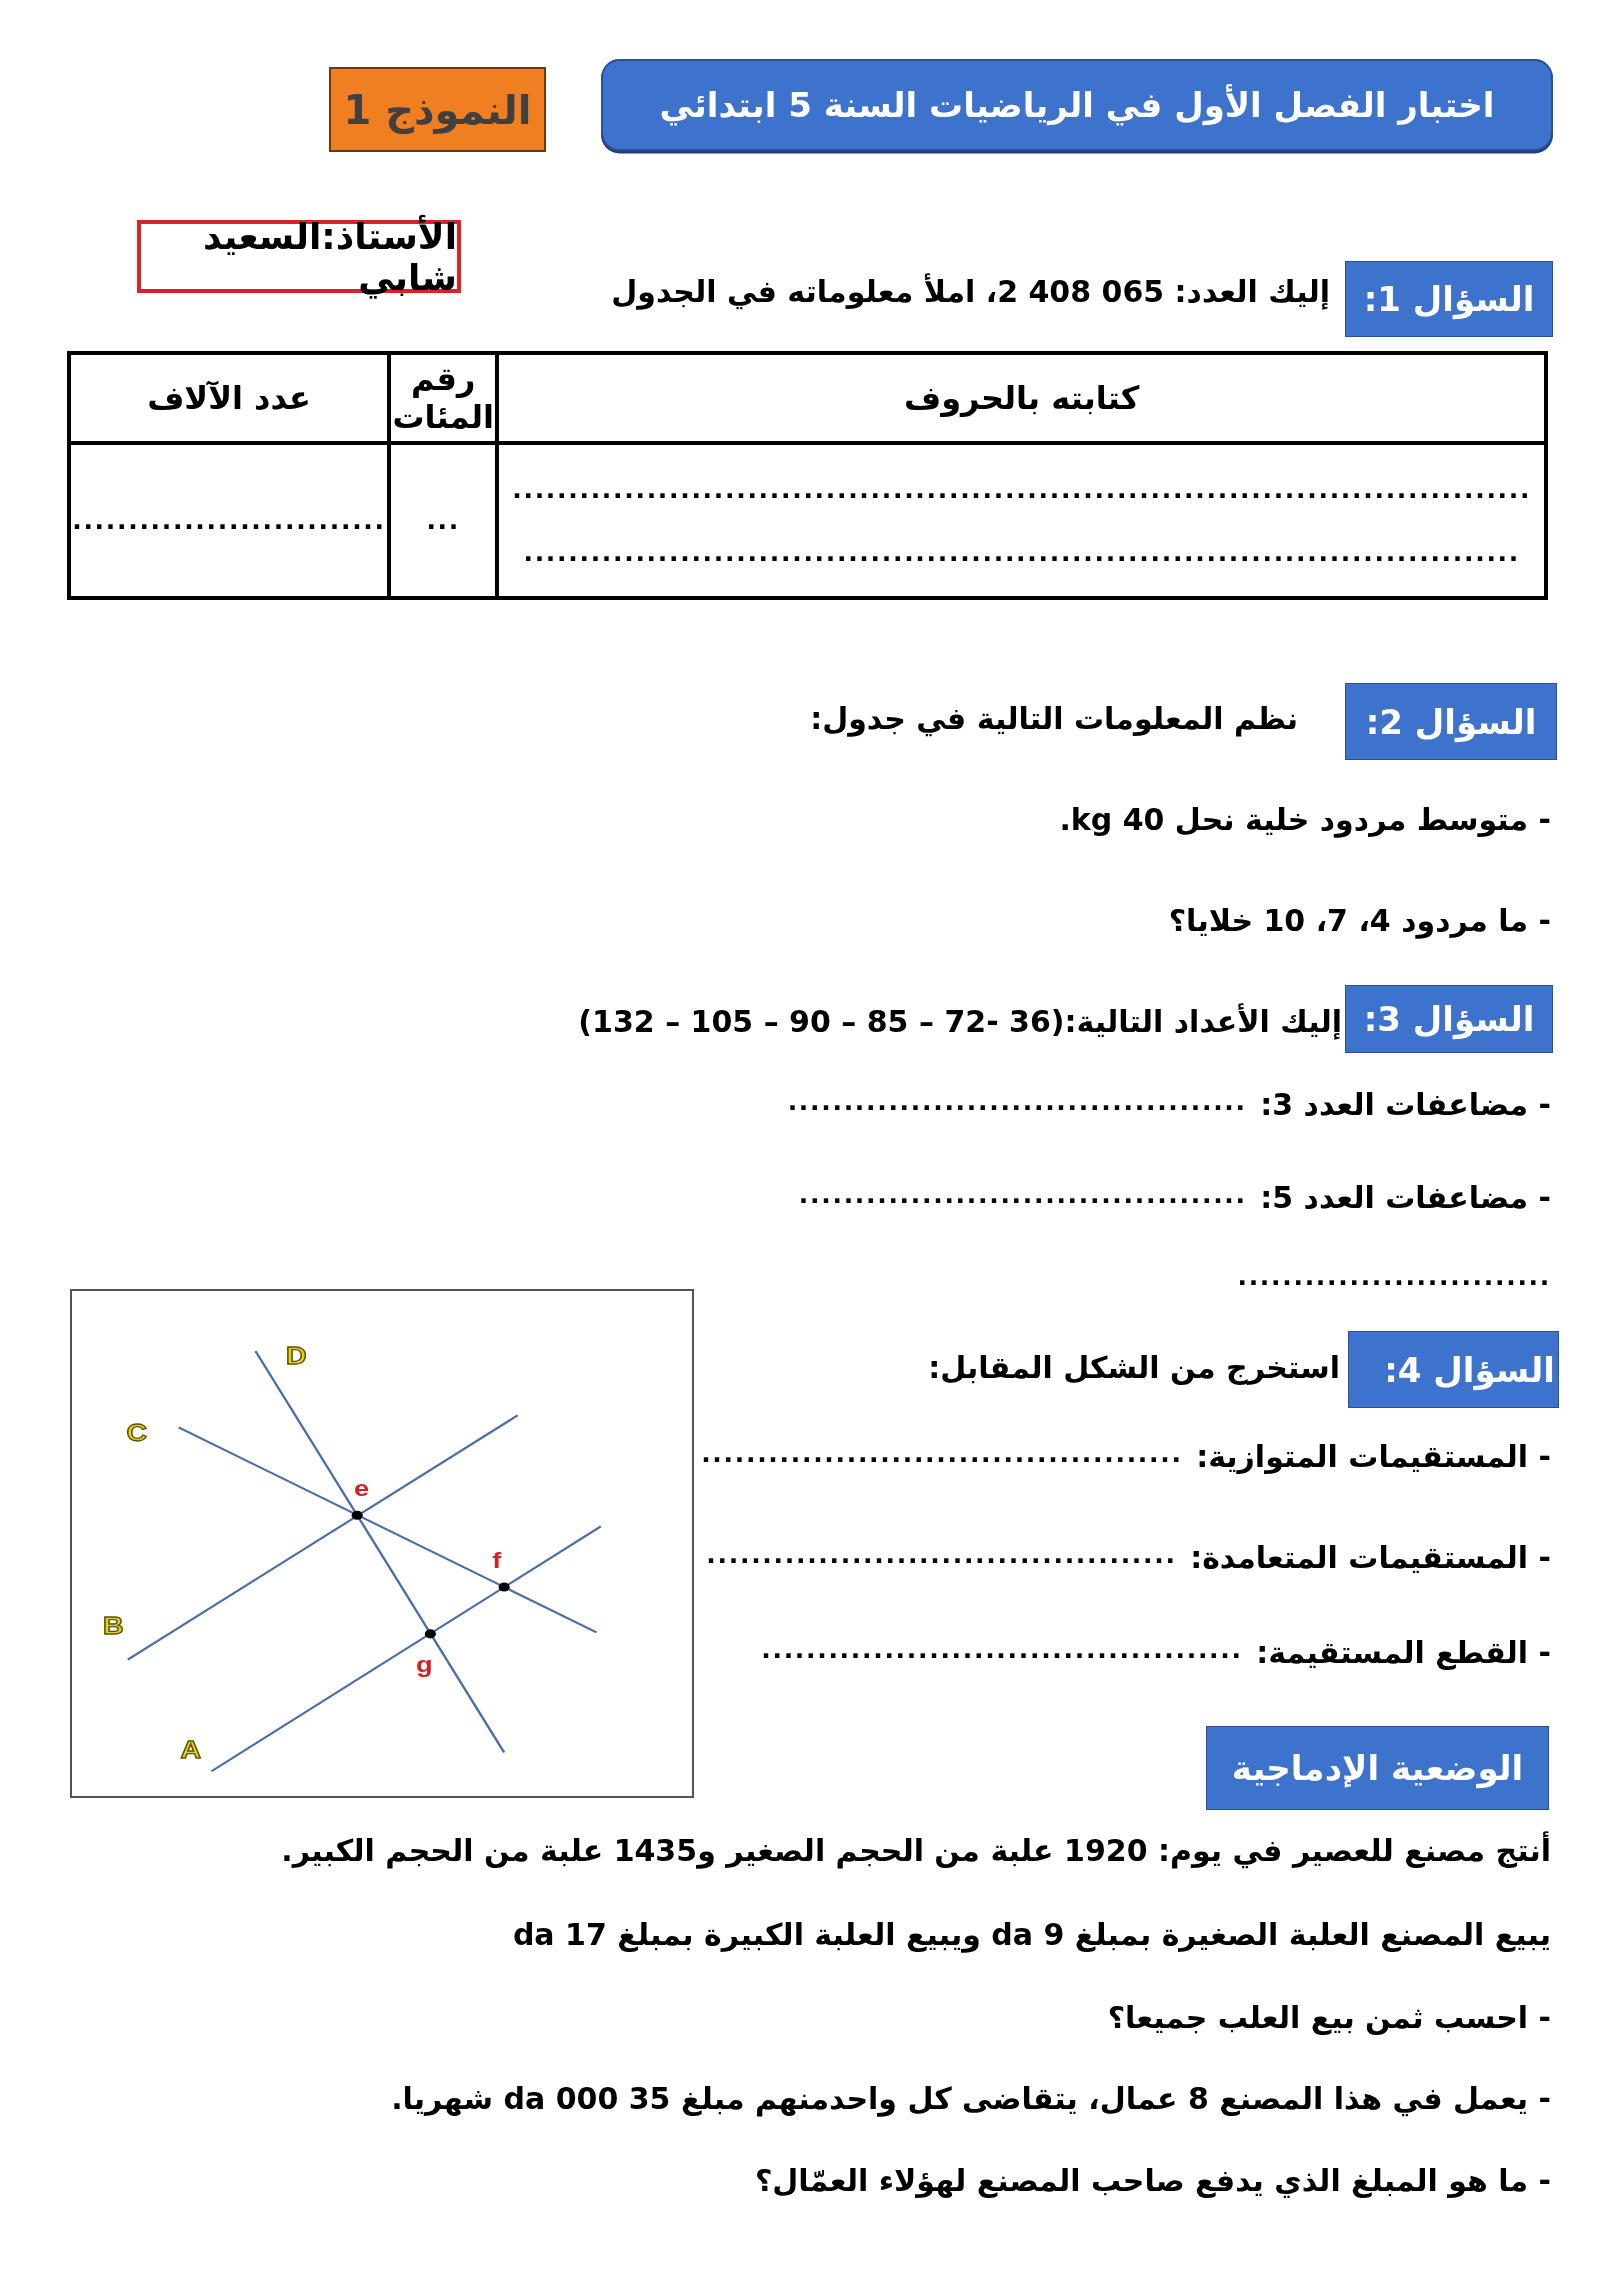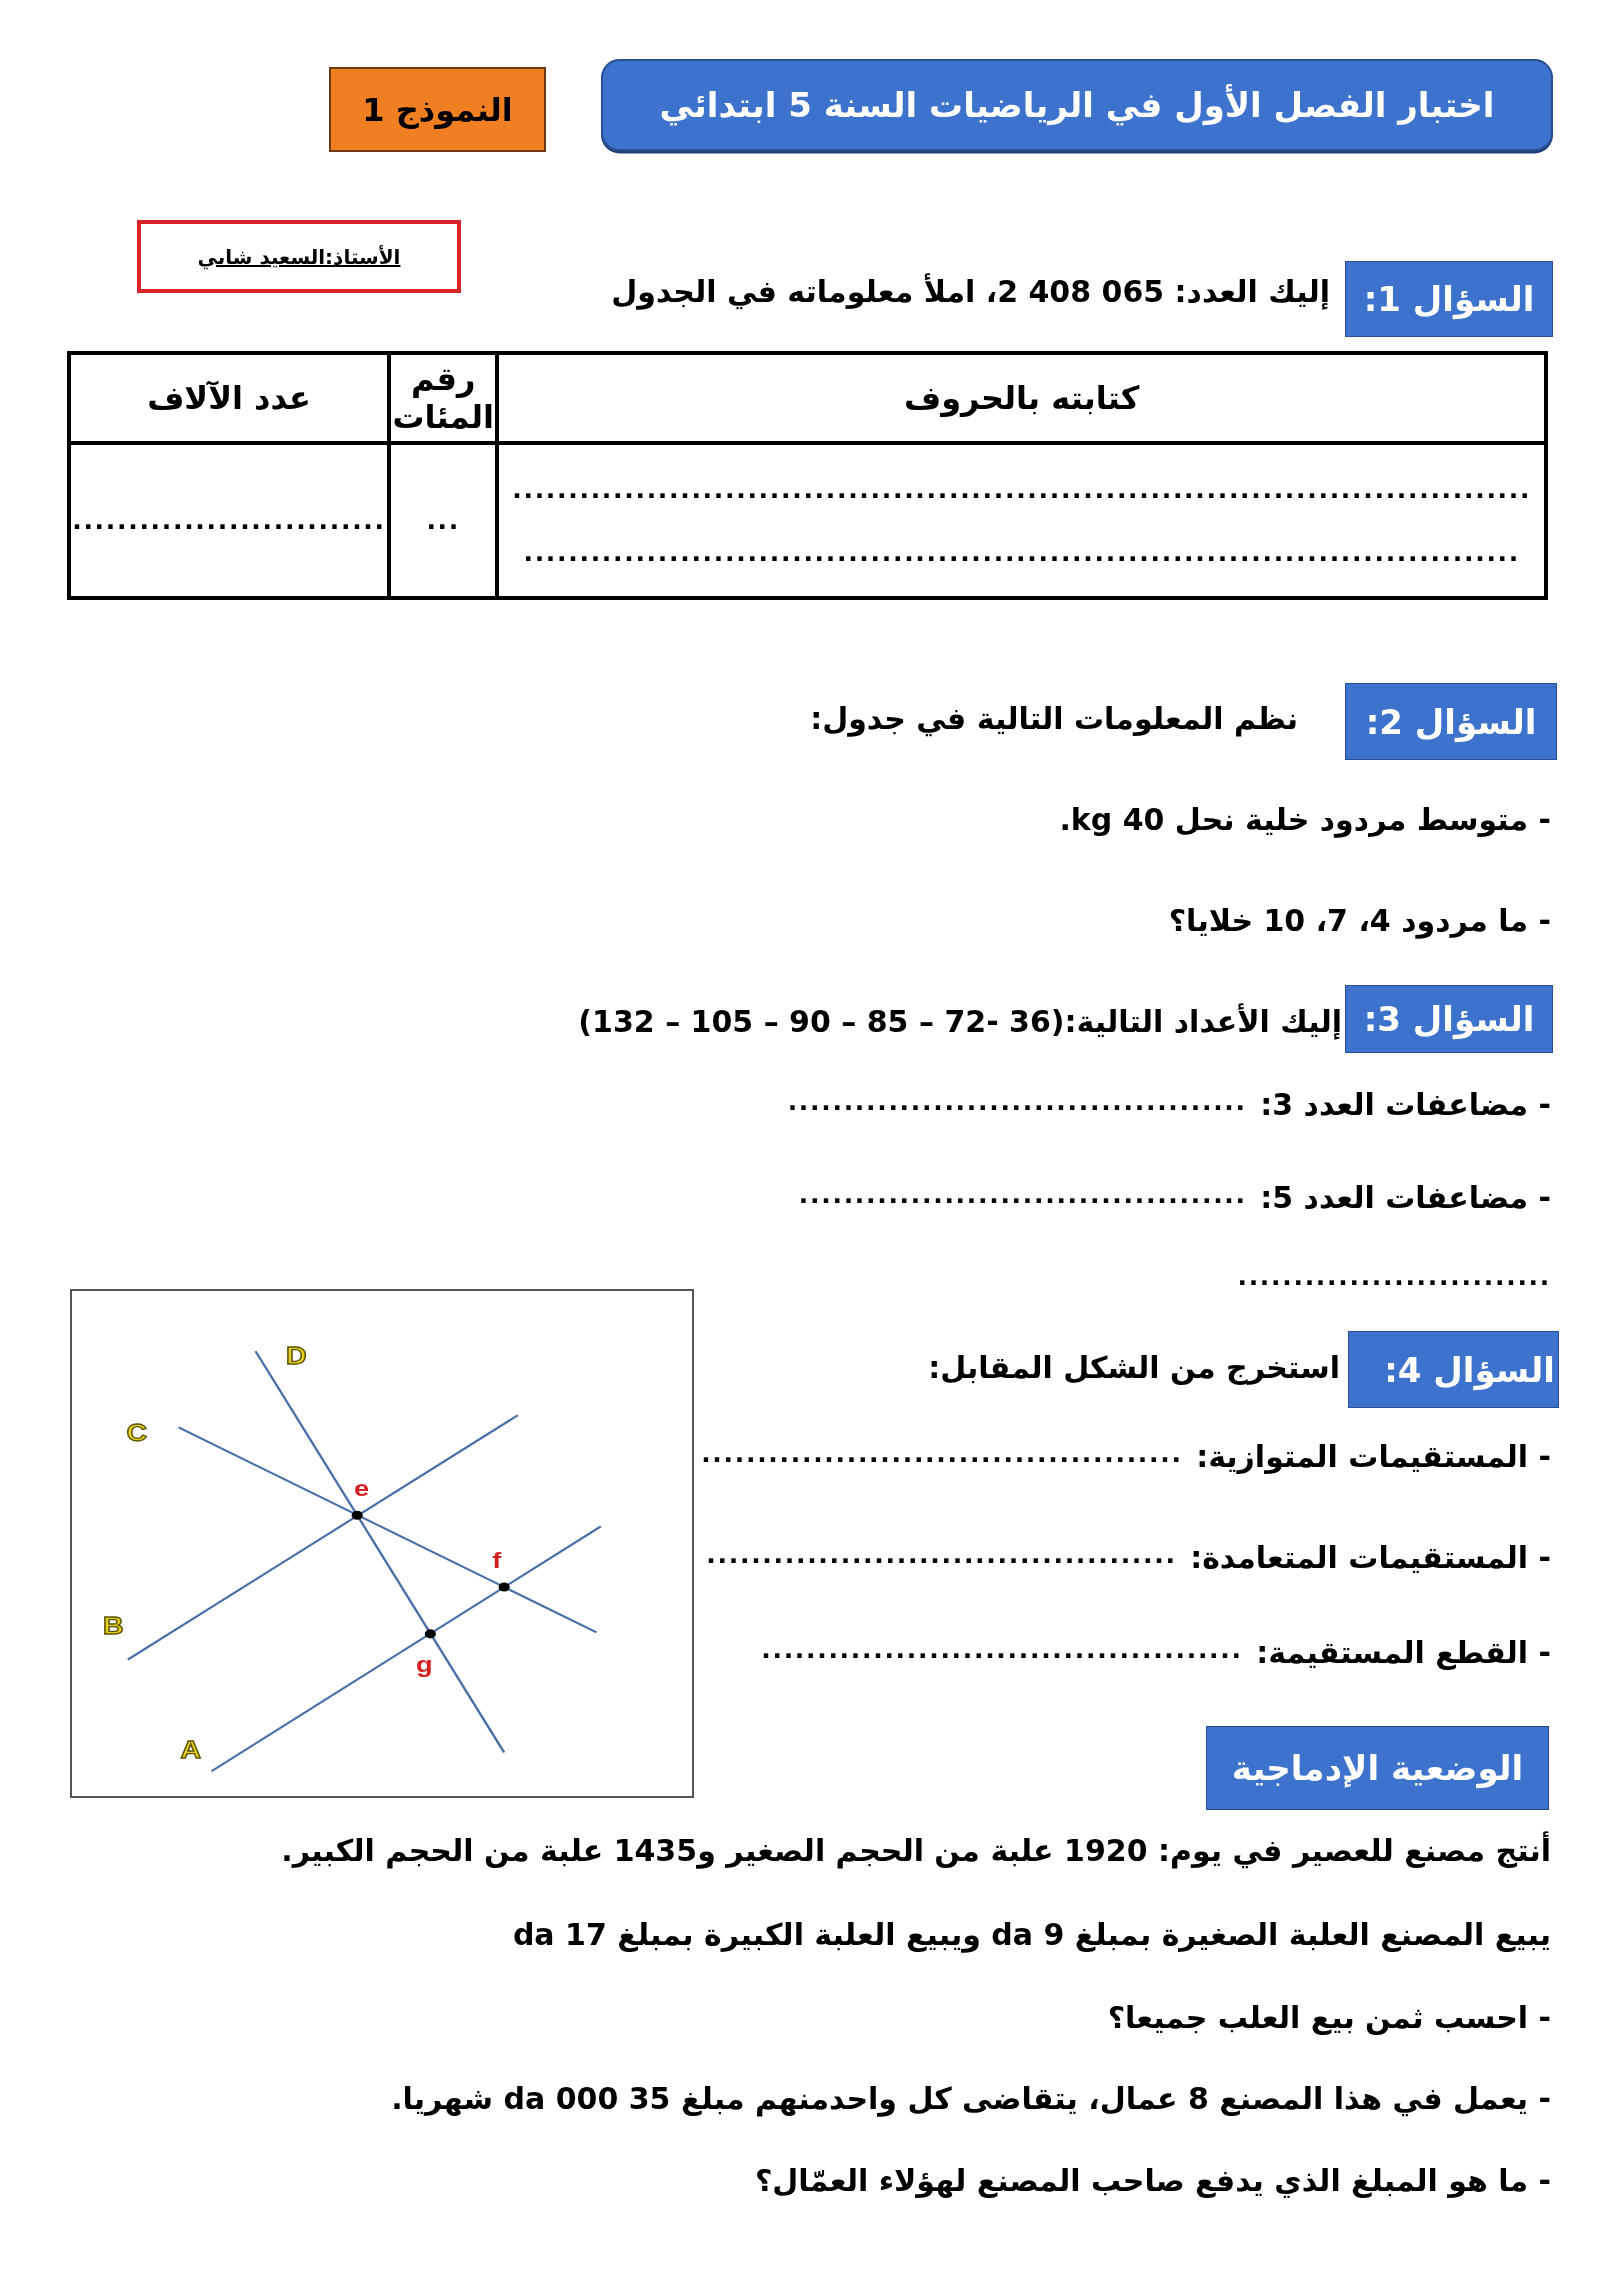--- a/index.html
+++ b/index.html
@@ -1,29 +1,29 @@
 <!DOCTYPE html>
 <html style="font-size:13.5px"><head>
 <meta charset="utf-8">
 <style>
   html, body { margin:0; padding:0; background:#ffffff; }
   body { width:1618px; height:2295px; position:relative; overflow:hidden;
          font-family:"DejaVu Sans", "Liberation Sans", sans-serif; color:#000; }
   .abs { position:absolute; }
   .rtl { direction:rtl; unicode-bidi:plaintext; }
   .badge-orange { left:329px; top:67px; width:217px; height:85px; background:#f07f22;
-      border:2.5px solid #6b3a12; box-sizing:border-box; color:#000000; font-weight:bold;
-      font-size:32px; display:flex; align-items:center; justify-content:center; }
+      border:2.5px solid #6b3a12; box-sizing:border-box; color:#404040; font-weight:bold;
+      font-size:40px; display:flex; align-items:center; justify-content:center; }
   .title-banner { left:601px; top:59px; width:952px; height:92px; background:#3d73cc;
       border:2.5px solid #2a4f94; border-radius:18.5px; box-sizing:border-box; color:#fff;
       font-weight:bold; font-size:34px; display:flex; align-items:center; justify-content:center;
       box-shadow:0 2.5px 0 #1e3f7a; }
   .teacher-box { left:137px; top:220px; width:324px; height:73px; border:4.2px solid #d8232a;
-      box-sizing:border-box; background:#fff; font-weight:bold; font-size:20px;
-      display:flex; align-items:center; justify-content:center;text-decoration:underline; }
+      box-sizing:border-box; background:#fff; font-weight:bold; font-size:36px;
+      display:flex; align-items:center; justify-content:center; }
   .q-badge { background:#3d73cc; border:1.7px solid #2a4f94; box-sizing:border-box; color:#fff;
       font-weight:bold; font-size:34px; display:flex; align-items:center; justify-content:center;text-align:center; }
   .q-text { font-weight:bold; font-size:30px; white-space:nowrap; }
   .line-text { font-weight:bold; font-size:30px; white-space:nowrap; right:67px; }
   table.q1 { position:absolute; left:67px; top:351px; width:1481px; height:249px;
       border-collapse:collapse; direction:rtl; }
   table.q1 td, table.q1 th { border:4.2px solid #000; font-weight:bold; font-size:32px; text-align:center; }
   table.q1 th { height:84px; vertical-align:middle; }
   .dots { letter-spacing:1.7px; font-weight:bold; font-size:25px; white-space:nowrap; overflow:hidden; }
   .fig-box { left:70px; top:1289px; width:624px; height:509px; border:2.5px solid #555;

